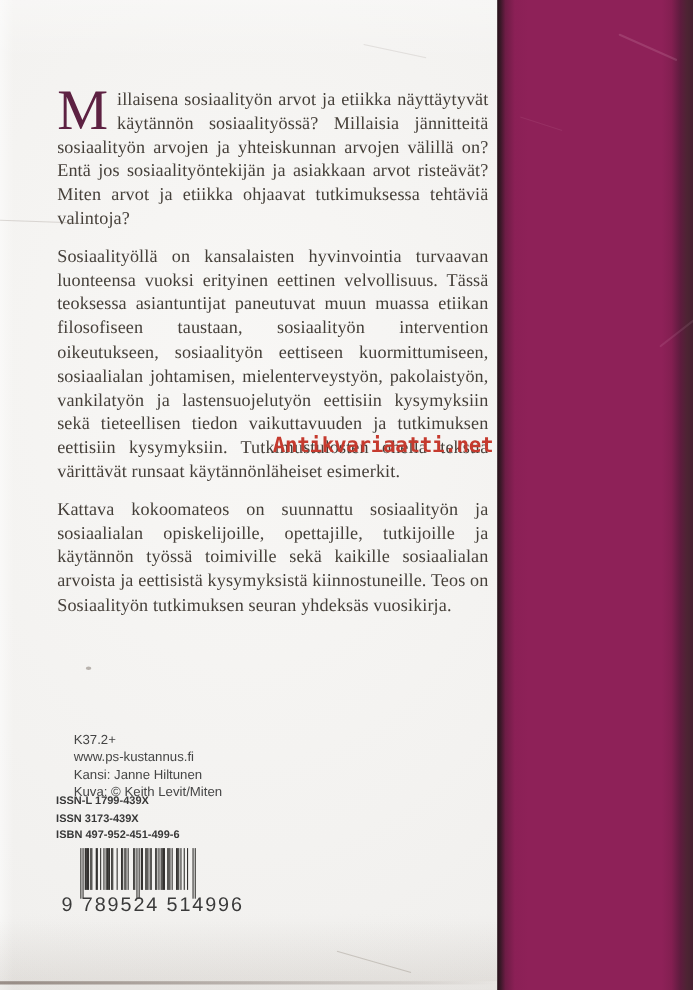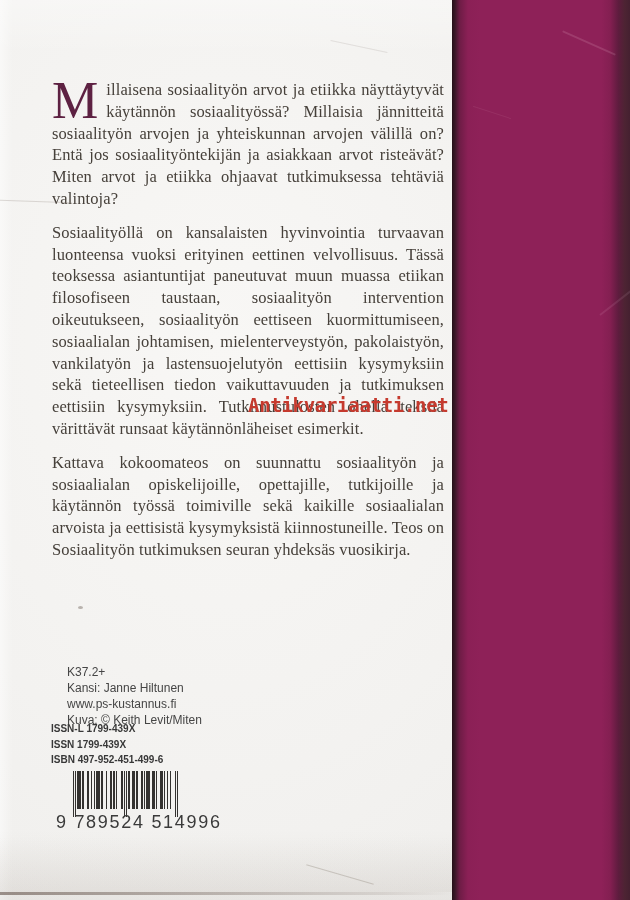--- a/index.html
+++ b/index.html
@@ -124,28 +124,28 @@
   <div class="blurb">
     <p><span class="dropcap">M</span><span>illaisena sosiaalityön arvot ja etiikka näyttäytyvät käytännön sosiaalityössä? Millaisia jännitteitä sosiaalityön arvojen ja yhteiskunnan arvojen välillä on? Entä jos sosiaalityöntekijän ja asiakkaan arvot risteävät? Miten arvot ja etiikka ohjaavat tutkimuksessa tehtäviä valintoja?</span></p>
     <p>Sosiaalityöllä on kansalaisten hyvinvointia turvaavan luonteensa vuoksi erityinen eettinen velvollisuus. Tässä teoksessa asiantuntijat paneutuvat muun muassa etiikan filosofiseen taustaan, sosiaalityön intervention oikeutukseen, sosiaalityön eettiseen kuormittumiseen, sosiaalialan johtamisen, mielenterveystyön, pakolaistyön, vankilatyön ja lastensuojelutyön eettisiin kysymyksiin sekä tieteellisen tiedon vaikuttavuuden ja tutkimuksen eettisiin kysymyksiin. Tutkimustulosten ohella tekstiä värittävät runsaat käytännönläheiset esimerkit.</p>
     <p>Kattava kokoomateos on suunnattu sosiaalityön ja sosiaalialan opiskelijoille, opettajille, tutkijoille ja käytännön työssä toimiville sekä kaikille sosiaalialan arvoista ja eettisistä kysymyksistä kiinnostuneille. Teos on Sosiaalityön tutkimuksen seuran yhdeksäs vuosikirja.</p>
   </div>
 
   <div class="watermark">Antikvariaatti.net</div>
 
   <div class="credits">
     <div>K37.2+</div>
+    <div>www.ps-kustannus.fi</div>
     <div>Kansi: Janne Hiltunen</div>
-    <div>www.ps-kustannus.fi</div>
     <div>Kuva: © Keith Levit/Miten</div>
   </div>
 
   <div class="identifiers">
     <div>ISSN-L 1799-439X</div>
-    <div>ISSN 1799-439X</div>
+    <div>ISSN 3173-439X</div>
     <div>ISBN 497-952-451-499-6</div>
   </div>
 
   <div class="barcode">
     <div class="bars" id="barcode-bars">
         <span class="bc-module bc-dark bc-guard"></span>
         <span class="bc-module bc-guard"></span>
         <span class="bc-module bc-dark bc-guard"></span>
         <span class="bc-module"></span>
         <span class="bc-module bc-dark"></span>

